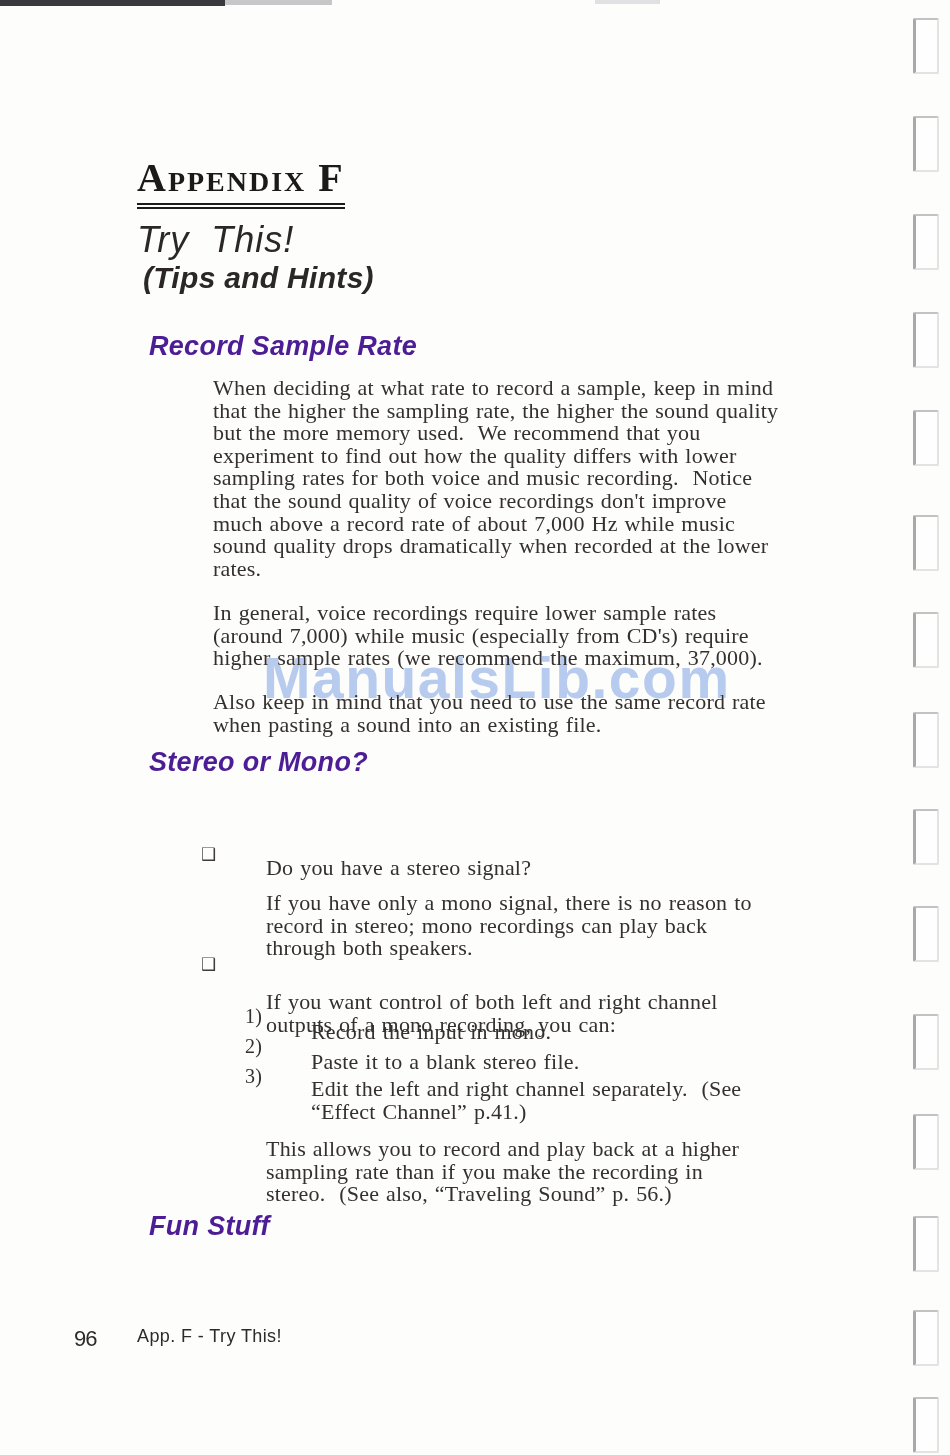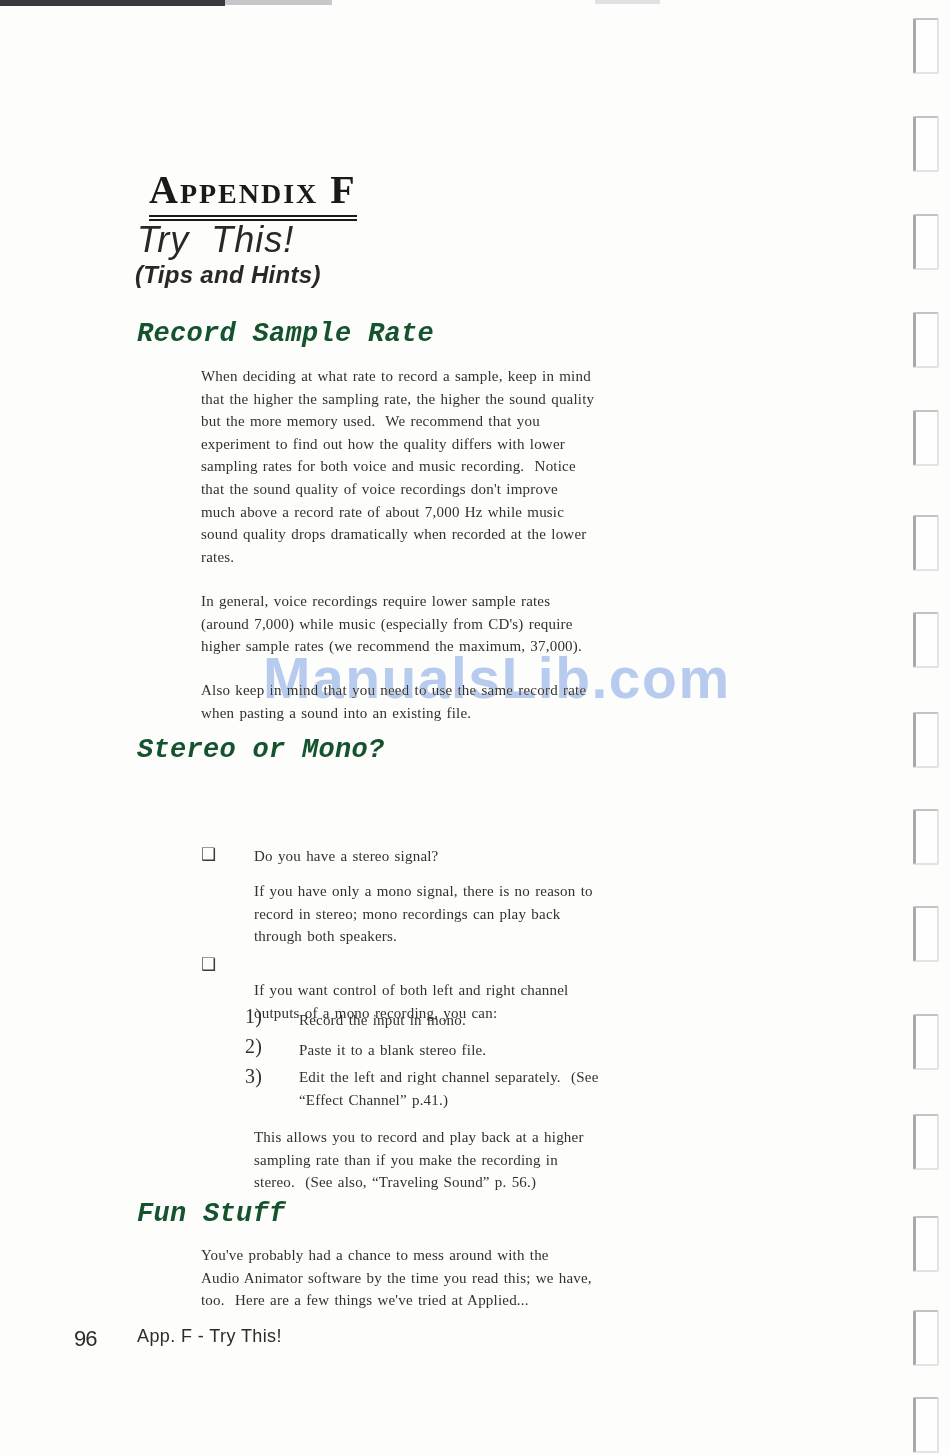--- a/index.html
+++ b/index.html
@@ -20,56 +20,56 @@
   .hole{
     position:absolute;left:913px;width:21px;height:52px;
     background:#fefefe;
     border:2px solid #e3e3e3;
     border-left:3px solid #a9a9a9;
     border-top:2px solid #c2c2c2;
     border-radius:2px;
   }
 
   .appendix{
-    position:absolute;left:137px;top:158px;margin:12px;
+    position:absolute;left:137px;top:158px;margin:0;
     font-family:"Liberation Serif",serif;
     font-variant:small-caps;
     font-weight:700;
     font-size:40px;line-height:1;
     letter-spacing:2px;
     color:#1c1a19;
     border-bottom:6px double #1c1a19;
     padding-bottom:5px;
     display:inline-block;
   }
   .doc-title{
     position:absolute;left:137px;top:221px;
     font-family:"Liberation Sans",sans-serif;
     font-weight:normal;font-style:italic;
     font-size:36px;line-height:1.05;
     letter-spacing:1px;
     color:#2a2726;
     white-space:pre;
   }
   .doc-subtitle{
-    position:absolute;left:135px;top:261px;
+    position:absolute;left:143px;top:261px;
     font-family:"Liberation Sans",sans-serif;
     font-weight:bold;font-style:italic;
-    font-size:24px;color:#2a2726;letter-spacing:.3px;
+    font-size:30px;color:#2a2726;letter-spacing:.3px;
   }
   h2.sec{
-    position:absolute;left:137px;margin:0;
-    font-family:Liberation Mono, monospace;
+    position:absolute;left:137px;margin:12px;
+    font-family:Liberation Sans, sans-serif;
     font-weight:bold;font-style:italic;
     font-size:27px;line-height:1.1;
-    letter-spacing:.3px;color:#14532d;
+    letter-spacing:.3px;color:#4c1d95;
   }
   .body{
-    position:absolute;left:197px;width:600px;margin:4px;
-    font-size:15px;line-height:22.6px;
+    position:absolute;left:197px;width:600px;margin:16px;
+    font-size:22px;line-height:22.6px;
     letter-spacing:.2px;word-spacing:1.2px;
     white-space:pre-wrap;
   }
   .indent1{left:250px;width:545px;}
   .indent2{left:295px;width:500px;}
   .bullet{
     position:absolute;left:201px;
     font-family:"DejaVu Sans",sans-serif;
     font-size:17px;line-height:22.6px;color:#403c3a;
   }
@@ -162,20 +162,17 @@
   <p class="body indent2" style="top:1035px">Paste it to a blank stereo file.</p>
   <span class="stepnum" style="top:1065px">3)</span>
   <p class="body indent2" style="top:1062px">Edit the left and right channel separately.  (See
 “Effect Channel” p.41.)</p>
 
   <p class="body indent1" style="top:1122px">This allows you to record and play back at a higher
 sampling rate than if you make the recording in
 stereo.  (See also, “Traveling Sound” p. 56.)</p>
 
   <h2 class="sec" style="top:1200px">Fun Stuff</h2>
-  <p class="body" style="top:1240px">You've probably had a chance to mess around with the
-Audio Animator software by the time you read this; we have,
-too.  Here are a few things we've tried at Applied...</p>
 
   <div class="page-num">96</div>
   <div class="footer-label">App. F - Try This!</div>
 
 </div>
 
 </body></html>

